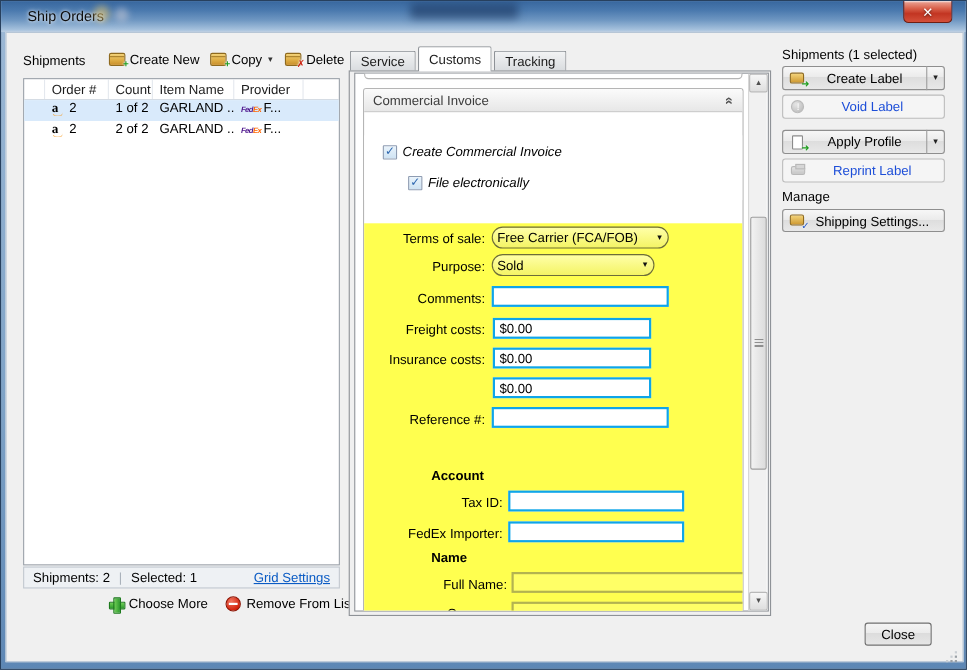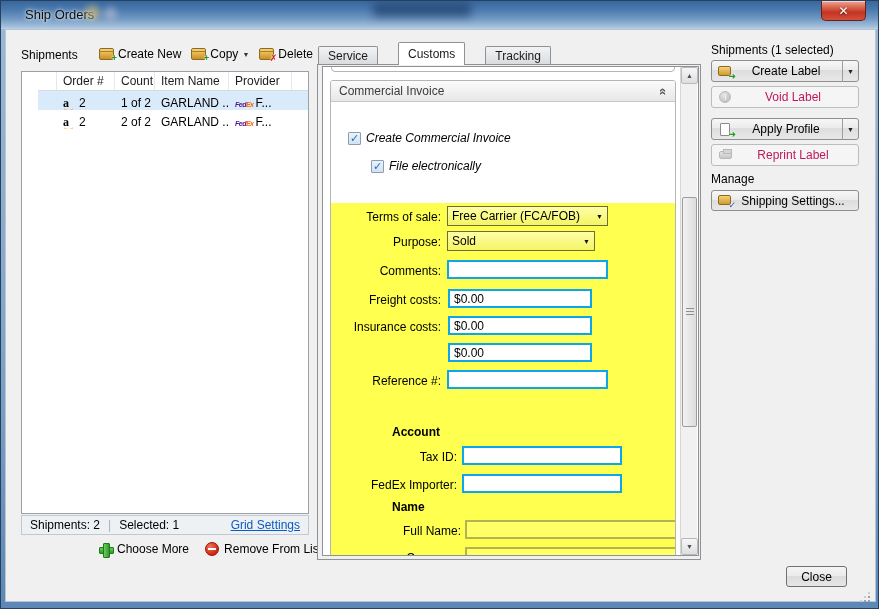--- a/index.html
+++ b/index.html
@@ -38,21 +38,21 @@
     border:1px solid #8f6a1e; border-radius:2px; }
   .box-icon::before { content:""; position:absolute; left:0; top:2px; width:100%; height:1px; background:#a87f28; }
   .badge { position:absolute; right:-4px; bottom:-4px; font-size:9px; font-weight:bold; line-height:1;
     text-shadow:0 0 2px #fff,0 0 2px #fff; }
   .badge.green { color:#1e9c1e; }
   .badge.red { color:#cc2211; }
   .caret { font-size:7px; color:#333; }
 
   .listbox { position:absolute; left:20px; top:70px; width:288px; height:443px;
     background:#fff; border:1px solid #9aa0a8; }
-  .lrow { display:flex; height:19px; align-items:flex-end;margin-left:16px; }
+  .lrow { display:flex; height:19px; align-items:flex-start; }
   .lrow.header { border-bottom:1px solid #d5dce4; color:#1c1c1c; }
   .lrow.header .cell { border-right:1px solid #e4e8ee; height:100%; display:flex; align-items:center; }
   .cell { padding-left:6px; overflow:hidden; white-space:nowrap; }
   .c0 { width:19px; padding:0; } .c1 { width:58px; } .c2 { width:40px; } .c3 { width:74px; } .c4 { width:63px; }
   .lrow.selected { background:#d9eafb; }
   .amz { position:relative; display:inline-block; width:13px; font-weight:bold; font-size:12px; line-height:1;
     font-family:"Liberation Serif","DejaVu Serif",serif; margin-right:3px; }
   .amz::after { content:""; position:absolute; left:1px; bottom:-3px; width:9px; height:4px;
     border-bottom:2px solid #f7981d; border-radius:0 0 7px 7px; }
   .fedex { font-size:7px; font-weight:bold; font-style:italic; margin-right:2px; letter-spacing:-0.5px; }
@@ -71,21 +71,21 @@
   .plus-icon::after { content:""; position:absolute; left:4px; top:0; width:5px; height:13px;
     background:linear-gradient(90deg,#6fce56,#2e9a2e); border:1px solid #1d7a1d; border-radius:1px; }
   .remove-icon { position:relative; width:14px; height:14px; border-radius:50%;
     background:radial-gradient(circle at 35% 30%,#f0745e,#d3240e 70%); border:1px solid #8d1505; }
   .remove-icon::after { content:""; position:absolute; left:2px; top:5px; width:8px; height:2px; background:#fff; }
 
   
   .tabs { position:absolute; left:317px; top:41px; height:23px; display:flex; align-items:flex-end; }
   .tab { height:19px; padding:2px 9px 0; border:1px solid #8e9297; border-bottom:none;
     border-radius:2px 2px 0 0; background:linear-gradient(180deg,#f2f3f4,#d8dbde);
-    margin-right:20px; cursor:pointer; color:#1b1b1b; }
+    margin-right:2px; cursor:pointer; color:#1b1b1b; }
   .tab.active { height:23px; padding-top:4px; background:#fff; position:relative; z-index:3; }
   .tabpage { position:absolute; left:316px; top:63px; width:384px; height:496px;
     background:#f0f0f0; border:1px solid #8e9297; }
   .viewport { position:absolute; left:321px; top:65px; width:377px; height:490px;
     background:#fff; border:1px solid #8e9297; overflow:hidden; }
   .prev-group-bottom { position:absolute; left:8px; top:-6px; width:344px; height:11px;
     border:1px solid #b5b5b5; border-radius:0 0 4px 4px; background:#fff; }
   .group { position:absolute; left:7px; top:13px; width:346px; height:478px;
     border:1px solid #b5b5b5; border-radius:3px 3px 0 0; overflow:hidden; background:#fff;
     display:flex; flex-direction:column;gap:21px; }
@@ -96,21 +96,21 @@
   .yellow-zone { flex:1; background:#ffff4f; position:relative; }
 
   .chk { width:13px; height:13px; border:1px solid #8e9cb2; background:#fff; border-radius:1px;
     display:inline-flex; align-items:center; justify-content:center; cursor:pointer; flex:0 0 13px; }
   .chk.checked { background:linear-gradient(180deg,#e9f3fb,#cfe3f3); }
   .chk.checked::after { content:"✓"; color:#2f68b0; font-size:11px; font-weight:bold; line-height:1; }
   .chk.on-yellow { background:#fbfbd6; border-color:#9aa08a; }
   .chk-row { position:absolute; display:flex; align-items:center; gap:5px;font-style:italic; }
 
   .flabel { position:absolute; text-align:right; color:#000; }
-  .combo { position:absolute; height:20px; border:1px solid #6d6d3a; border-radius:0;
+  .combo { position:absolute; height:20px; border:1px solid #6d6d3a; border-radius:10px;
     background:linear-gradient(180deg,#ffffa8 0%,#f7f768 45%,#ececec0i 100%);
     background:linear-gradient(180deg,#ffffa8 0%,#f4f465 100%);
     display:flex; align-items:center; padding:0 4px; cursor:pointer; }
   .combo .arr { margin-left:auto; font-size:7px; color:#111; }
   .txtin { position:absolute; height:19px; border:2px solid #0ea5e9; background:#fff;
     font-family:inherit; font-size:12px; padding:0 4px; }
   .txtin.ylw { background:#ffff66; border-color:#b3b350; }
   .sect { position:absolute; font-weight:bold; }
 
   
@@ -123,21 +123,21 @@
   .sb-thumb { position:absolute; left:1px; top:130px; width:15px; height:230px;
     background:linear-gradient(90deg,#f2f2f2,#dcdcdc); border:1px solid #9d9d9d; border-radius:2px; cursor:grab; }
   .sb-thumb::after { content:""; position:absolute; left:3px; top:50%; margin-top:-4px; width:8px; height:8px;
     background:repeating-linear-gradient(180deg,#8f8f8f 0 1px,transparent 1px 3px); }
 
   
   .rbtn { position:absolute; left:710px; width:148px; height:22px; border:1px solid #8e8e8e; border-radius:3px;
     background:linear-gradient(180deg,#f7f7f7 0%,#ebebeb 45%,#dddddd 46%,#e8e8e8 100%);
     display:flex; align-items:center; padding:0 6px; cursor:pointer; }
   .rbtn .lbl { flex:1; text-align:center; }
-  .rbtn.disabled { border-color:#bcbcbc; background:#f5f5f5; color:#be185d; cursor:default;justify-content:space-between; }
+  .rbtn.disabled { border-color:#bcbcbc; background:#f5f5f5; color:#1d4ed8; cursor:default;justify-content:space-between; }
   .rbtn .split { flex:0 0 16px; margin:-1px -6px -1px 4px; align-self:stretch;
     border-left:1px solid #9d9d9d; display:flex; align-items:center; justify-content:center; font-size:7px; color:#222; }
   .micon { position:relative; width:16px; height:13px; flex:0 0 16px; }
   .mbox { position:absolute; left:0; top:1px; width:13px; height:10px;
     background:linear-gradient(180deg,#f3d37a,#cf9a32); border:1px solid #8f6a1e; border-radius:2px; }
   .marrow { position:absolute; right:-2px; bottom:-3px; font-size:9px; font-weight:bold; line-height:1;
     color:#1e9c1e; text-shadow:0 0 2px #fff; }
   .marrow.blue { color:#2456c4; }
   .void-circle { position:absolute; left:1px; top:0; width:12px; height:12px; border-radius:50%;
     background:radial-gradient(circle at 35% 30%,#d8d8d8,#9a9a9a 75%); border:1px solid #8a8a8a; }

